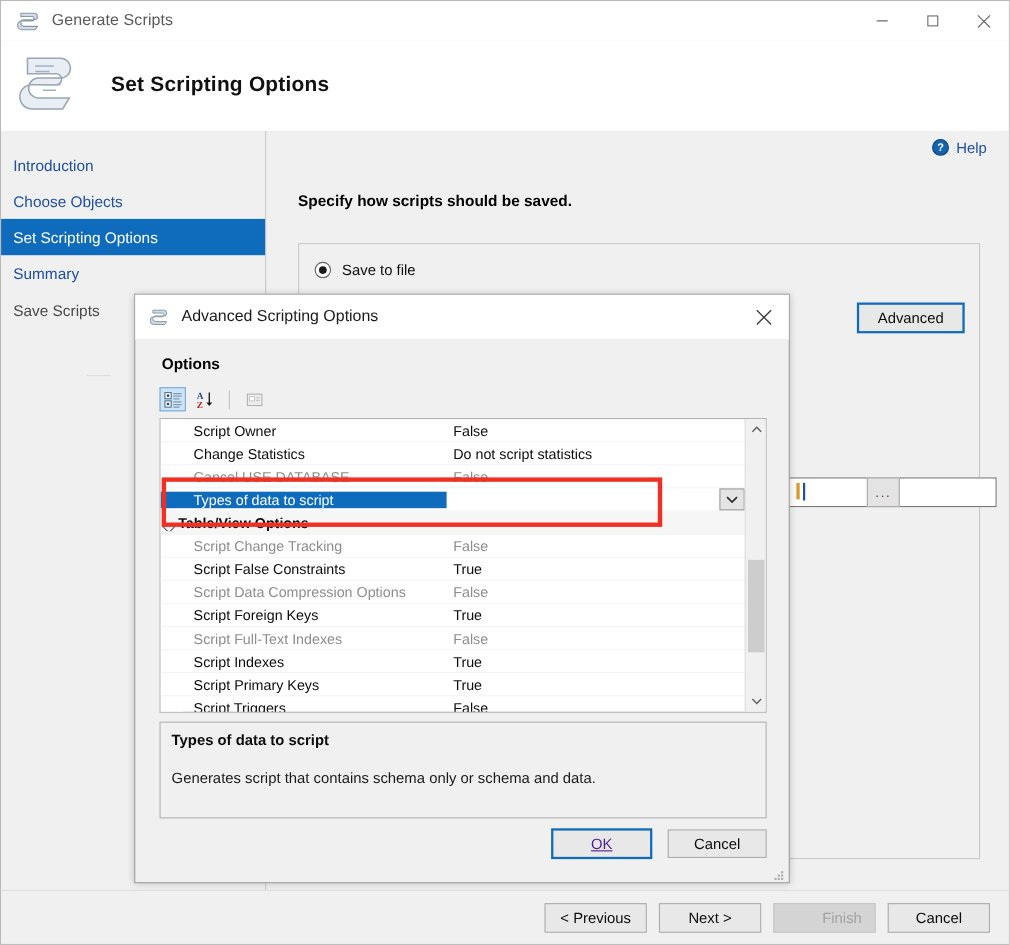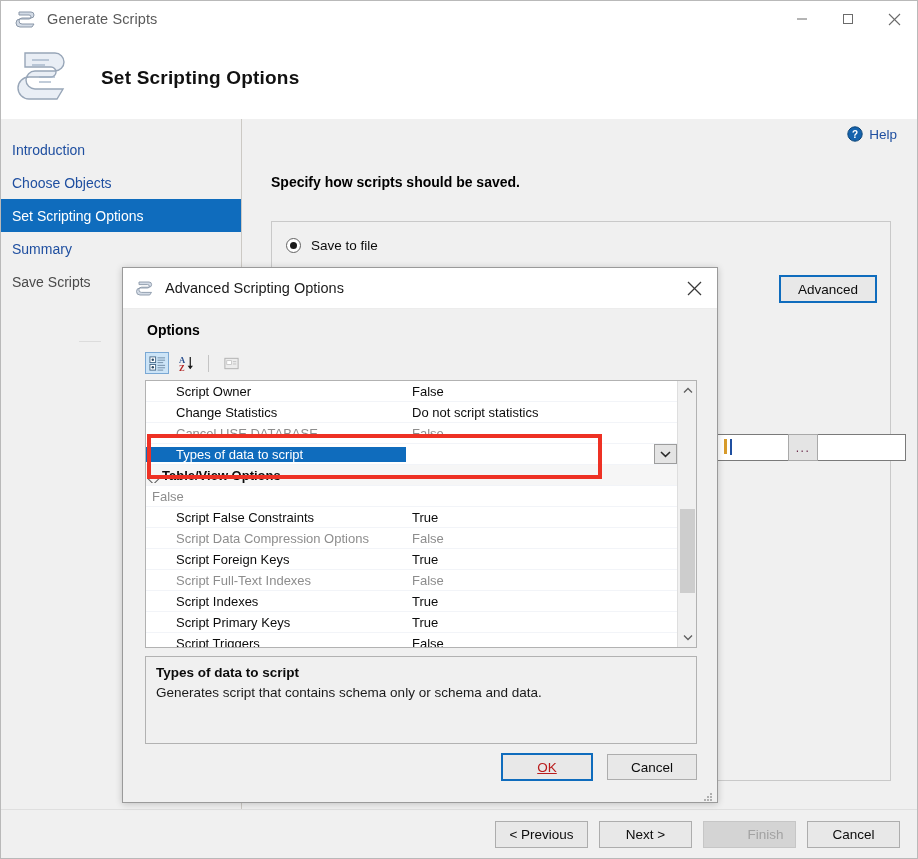--- a/index.html
+++ b/index.html
@@ -256,28 +256,28 @@
   }
 
   
   .desc {
     position: absolute; left: 22px; top: 388px;
     width: 552px; height: 88px;
     background: #f0f0f0; border: 1px solid #b2b2b2;
     padding: 8px 10px;
   }
   .desc-title { font-size: 13.5px; font-weight: bold; color: #0c0c0c; }
-  .desc-body { font-size: 13.5px; color: #1a1a1a; margin-top: 5px; }
+  .desc-body { font-size: 13.5px; color: #1a1a1a; margin-top: 20px; }
 
   .dlg-ok {
     position: absolute; left: 379px; top: 486px;
     width: 90px; height: 26px;
     background: #e8e8e8; border: 1px solid #adadad;
     outline: 2px solid #0f6cbd; outline-offset: -1px;
-    font-size: 13.5px; color: #b91c1c;
+    font-size: 13.5px; color: #4c1d95;
     display: flex; align-items: center; justify-content: center; text-decoration: underline;
   }
   .dlg-cancel {
     position: absolute; left: 484px; top: 486px;
     width: 90px; height: 26px;
     background: #e8e8e8; border: 1px solid #adadad;
     font-size: 13.5px; color: #0c0c0c;
     display: flex; align-items: center; justify-content: center;
   }
   .grip {
@@ -482,20 +482,21 @@
               </svg>
           </span>
         </div>
 
         <div class="prow category">
           <span class="pname"><i class="cat-chevron"></i>Table/View Options</span>
           <span class="pval"></span>
         </div>
 
         <div class="prow disabled">
+          <span class="pname">Script Change Tracking</span>
           <span class="pval">False</span>
         </div>
 
         <div class="prow">
           <span class="pname">Script False Constraints</span>
           <span class="pval">True</span>
         </div>
 
         <div class="prow disabled">
           <span class="pname">Script Data Compression Options</span>

